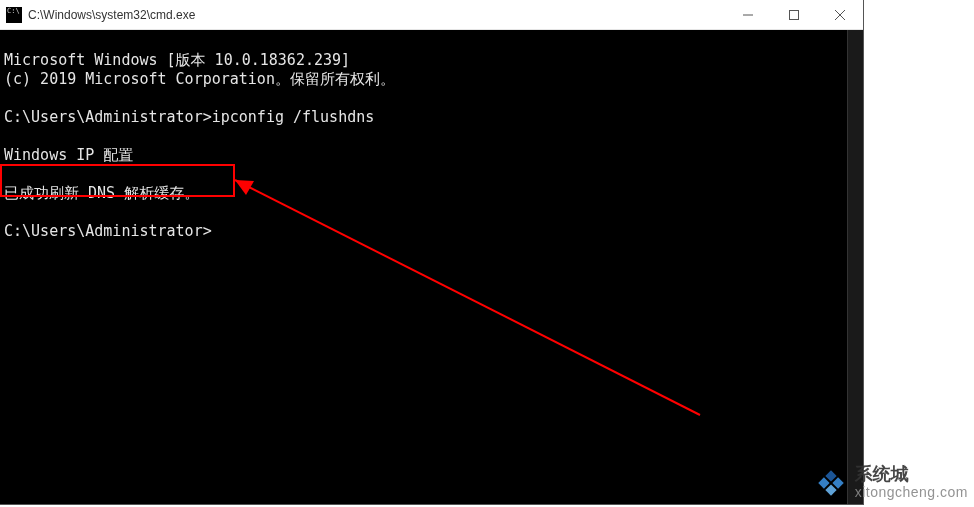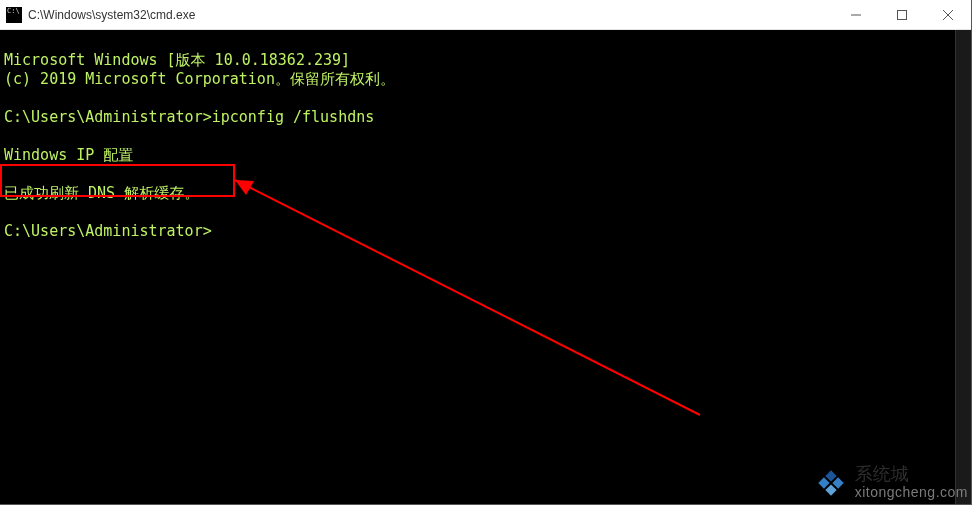--- a/index.html
+++ b/index.html
@@ -7,21 +7,21 @@
     width: 974px;
     height: 507px;
     background: #ffffff;
     font-family: "Segoe UI", Tahoma, sans-serif;
     position: relative;
     overflow: hidden;
   }
   .window {
     position: absolute;
     left: 0; top: 0;
-    width: 972px;
+    width: 864px;
     height: 505px;
     display: flex;
     flex-direction: column;
     border-right: 1px solid #555;
     border-bottom: 1px solid #555;
   }
   .titlebar {
     height: 30px;
     background: #ffffff;
     display: flex;
@@ -64,21 +64,21 @@
     font-size: 10px;
   }
   .win-btn svg { width: 10px; height: 10px; }
   .terminal {
     flex: 1;
     background: #000000;
     padding: 2px 4px;
     font-family: "NSimSun", "SimSun", Consolas, monospace;
     font-size: 15px;
     line-height: 19px;
-    color: #bef264;
+    color: #e5e5e5;
     white-space: pre;
     position: relative;
     overflow: hidden;
   }
   .scrollbar {
     position: absolute;
     right: 0; top: 0;
     width: 16px;
     height: 100%;
     background: #1a1a1a;
@@ -117,21 +117,21 @@
     position: relative;
   }
   .wm-diamond svg { width: 36px; height: 36px; }
   .wm-text {
     display: flex;
     flex-direction: column;
     line-height: 1.1;
   }
   .wm-main {
     font-size: 18px;
-    font-weight: normal;
+    font-weight: bold;
     color: #333;
     font-family: "Microsoft YaHei", sans-serif;
   }
   .wm-sub {
     font-size: 14px;
     color: #888;
     letter-spacing: 0.5px;
   }
 </style>
 </head>

